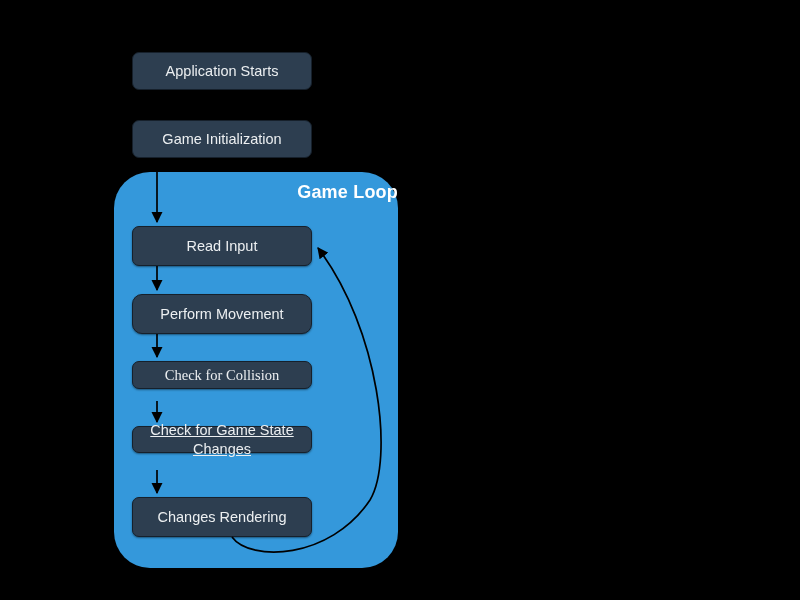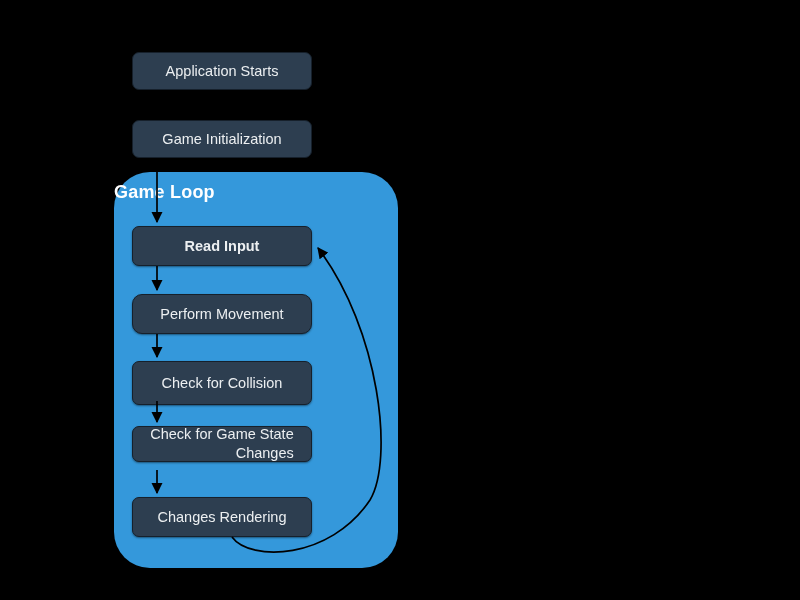--- a/index.html
+++ b/index.html
@@ -20,39 +20,39 @@
     box-sizing: border-box;
     background: #2d3e50;
     border: 1px solid #16202b;
     border-radius: 7px;
     color: #eceff1;
     font-size: 14.5px;
     line-height: 19px;
     display: flex;
     align-items: center;
     justify-content: center;
-    text-align: right;
+    text-align: center;
     white-space: pre-line;
     box-shadow: 0 1px 2px rgba(0,0,0,0.45);
   }
   #loop-container {
     position: absolute;
     left: 114px;
     top: 172px;
     width: 284px;
     height: 396px;
     background: #3498db;
     border-radius: 36px;
   }
   #loop-title {
     position: absolute;
     left: 114px;
     top: 182px;
     width: 284px;
-    text-align: left;
+    text-align: right;
     color: #ffffff;
     font-size: 18px;
     font-weight: bold;
     letter-spacing: 0.2px;
   }
   #edges {
     position: absolute;
     left: 0;
     top: 0;
     width: 800px;
@@ -65,27 +65,27 @@
 
 <div id="canvas">
 
   <div id="loop-container"></div>
   <div id="loop-title">Game Loop</div>
 
   <div class="node" style="left:132px; top:52px; width:180px; height:38px;">Application Starts</div>
 
   <div class="node" style="left:132px; top:120px; width:180px; height:38px;">Game Initialization</div>
 
-  <div class="node" style="left:132px; top:226px; width:180px; height:40px;font-weight:bold;">Read Input</div>
+  <div class="node" style="left:132px; top:226px; width:180px; height:40px;">Read Input</div>
 
   <div class="node" style="left:132px; top:294px; width:180px; height:40px;border-radius:10px;">Perform Movement</div>
 
-  <div class="node" style="left:132px; top:361px; width:180px; height:44px;">Check for Collision</div>
+  <div class="node" style="left:132px; top:361px; width:180px; height:28px;font-family:Liberation Serif, serif;">Check for Collision</div>
 
-  <div class="node" style="left:132px; top:426px; width:180px; height:36px;">Check for Game State
+  <div class="node" style="left:132px; top:426px; width:180px; height:27px;text-decoration:underline;">Check for Game State
 Changes</div>
 
   <div class="node" style="left:132px; top:497px; width:180px; height:40px;">Changes Rendering</div>
 
   <svg id="edges" viewBox="0 0 800 600">
     <defs>
       <marker id="arrow" viewBox="0 0 10 10" refX="9" refY="5" markerWidth="6.5" markerHeight="6.5" orient="auto-start-reverse">
         <path d="M 0 0 L 10 5 L 0 10 z" fill="#000000"></path>
       </marker>
     </defs>

